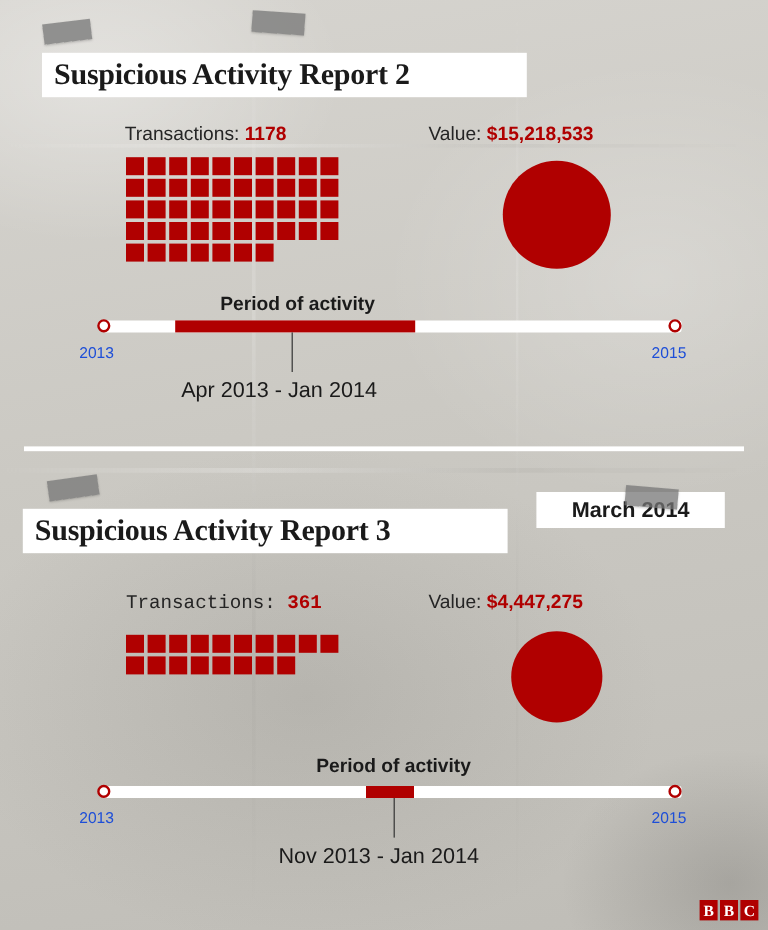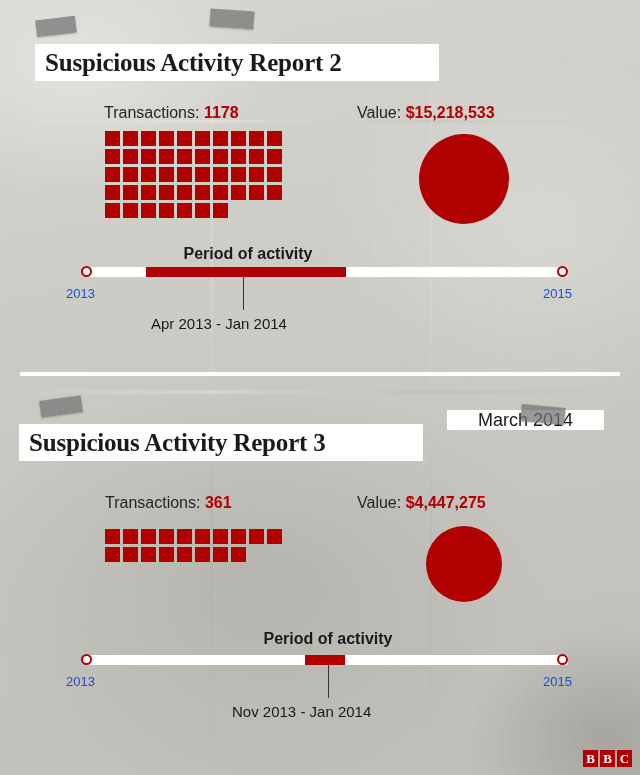--- a/index.html
+++ b/index.html
@@ -151,21 +151,21 @@
     color: #1d4ed8;
     white-space: nowrap;
   }
   .leader {
     position: absolute;
     width: 1px;
     background: #333333;
   }
   .range-label {
     position: absolute;
-    font-size: 15px;
+    font-size: 18px;
     color: #1a1a1a;
     white-space: nowrap;
   }
 
   .divider {
     position: absolute;
     left: 20px;
     width: 600px;
     height: 4px;
     background: #ffffff;
@@ -284,29 +284,29 @@
   <div class="year-label" style="left:66px; top:286px;">2013</div>
   <div class="year-label" style="left:543px; top:286px;">2015</div>
   <div class="leader" style="left:243px; top:277px; height:33px;"></div>
   <div class="range-label" style="left:151px; top:315px;">Apr 2013 - Jan 2014</div>
 
   <div class="divider" style="top:372px;"></div>
 
   <div class="tape" style="left:40px; top:398px; width:42px; height:17px; transform:rotate(-8deg);"></div>
   <div class="tape" style="left:521px; top:406px; width:44px; height:17px; transform:rotate(5deg);"></div>
 
-  <div class="date-box" style="left:447px; top:410px; width:157px; height:20px;">
+  <div class="date-box" style="left:447px; top:410px; width:157px; height:30px;font-weight:bold;">
     <span class="date-text">March 2014</span>
   </div>
 
   <div class="title-box" style="left:19px; top:424px; width:404px; height:37px;">
     <span class="title-text">Suspicious Activity Report 3</span>
   </div>
 
-  <div class="stat-label" style="left:105px; top:494px;">
+  <div class="stat-label" style="left:105px; top:494px;font-family:Liberation Mono, monospace;">
     <span>Transactions:</span>
     <b>361</b>
   </div>
 
   <div class="stat-label" style="left:357px; top:494px;">
     <span>Value:</span>
     <b>$4,447,275</b>
   </div>
 
   <div class="squares" id="sq2" style="left:105px; top:529px; width:189px;">

